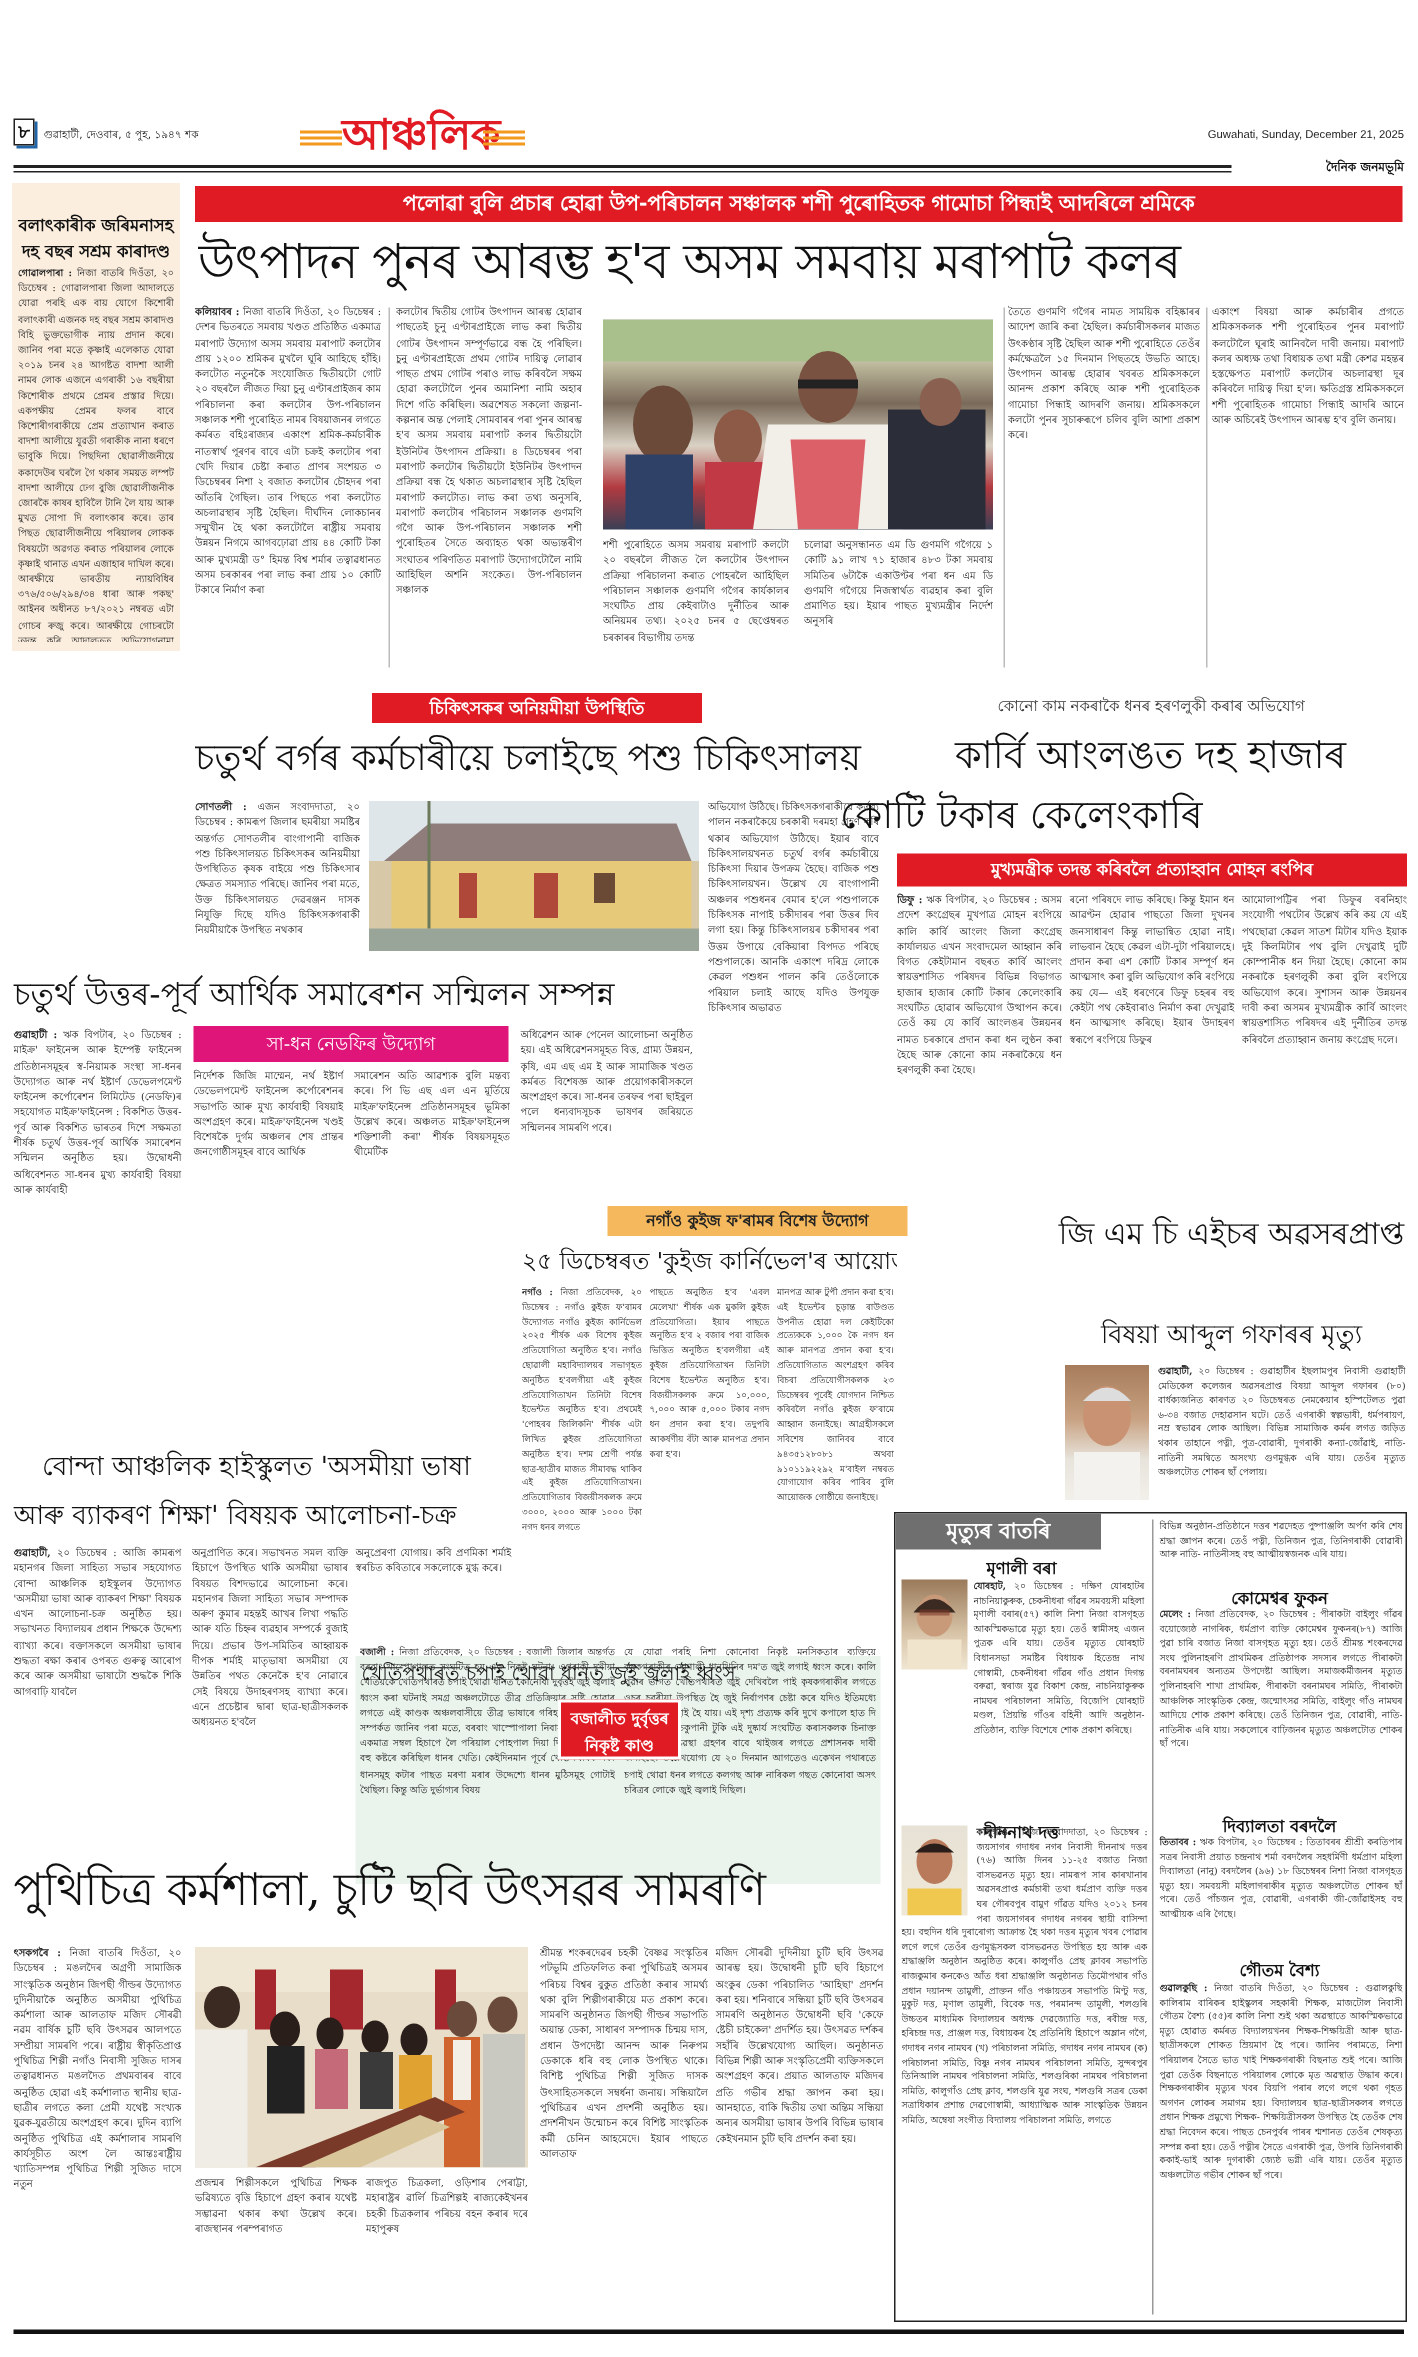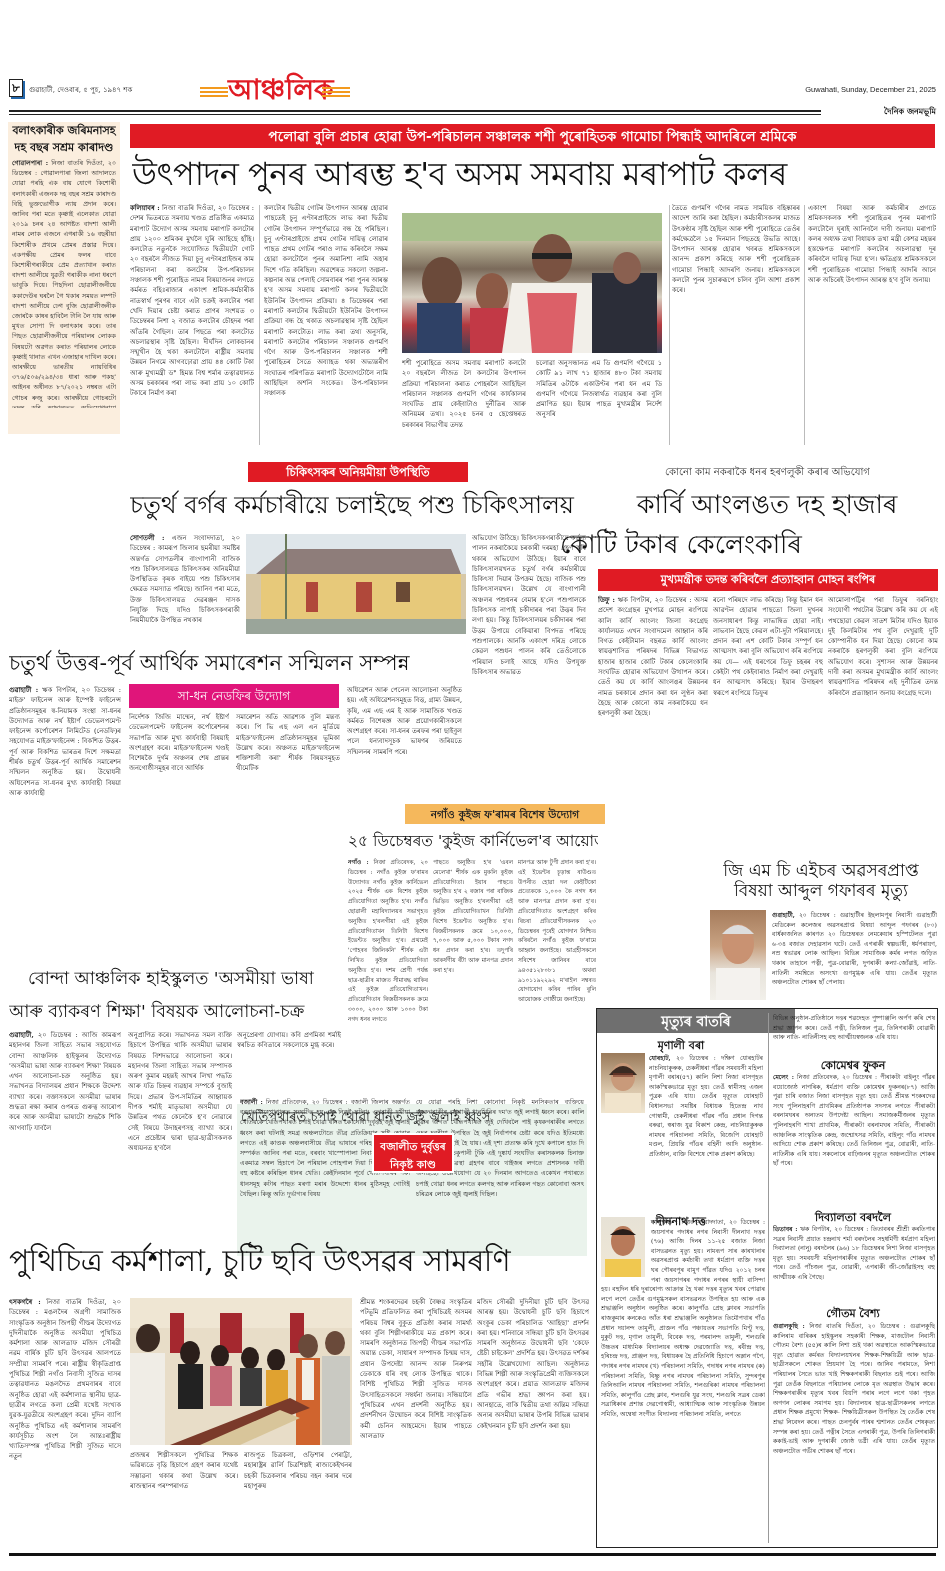--- a/index.html
+++ b/index.html
@@ -24,21 +24,21 @@
     </div>
   <div class="abs" style="left:228px;top:74px;width:94px;text-align:center;font-size:28px;line-height:32px;font-weight:bold;color:#e01b24;font-family:'DejaVu Serif',serif;white-space:nowrap;">আঞ্চলিক</div>
   <div class="abs" style="left:322px;top:87px;width:28px;height:10px;border-top:2px solid #f39a1e;border-bottom:2px solid #f39a1e;">
       <div style="margin-top:2px;border-top:2px solid #f39a1e;"></div>
     </div>
   <div class="abs" style="right:9px;top:85px;font-size:7.5px;color:#222;white-space:nowrap;font-family:'Liberation Sans',sans-serif;">Guwahati, Sunday, December 21, 2025</div>
   <div class="abs" style="left:9px;top:110px;width:812px;border-top:2px solid #222;border-bottom:1px solid #222;height:5px;"></div>
   <div class="abs" style="right:9px;top:105px;font-size:8px;font-weight:bold;white-space:nowrap;">দৈনিক জনমভূমি</div>
 </div>
 
-<div class="abs" style="left:8px;top:122px;width:112px;height:312px;background:#fbeede;padding:0 4px;">
+<div class="abs" style="left:8px;top:122px;width:112px;height:312px;background:#fbeede;padding:20px 4px;">
   <div style="font-size:11px;line-height:17px;font-weight:bold;text-align:center;color:#111;margin-bottom:2px;">বলাৎকাৰীক জৰিমনাসহ দহ বছৰ সশ্ৰম কাৰাদণ্ড</div>
   <div class="body-text" style="font-size:6.3px;line-height:10.2px;height:250px;">
     <span class="dateline">গোৱালপাৰা :</span>
     <span>নিজা বাতৰি দিওঁতা, ২০ ডিচেম্বৰ : গোৱালপাৰা জিলা আদালতে যোৱা পৰহি এক বায় যোগে কিশোৰী বলাৎকাৰী এজনক দহ বছৰ সশ্ৰম কাৰাদণ্ড বিহি ভুক্তভোগীক ন্যায় প্ৰদান কৰে। জানিব পৰা মতে কৃষ্ণাই এলেকাত যোৱা ২০১৯ চনৰ ২৪ আগষ্টত বাদশা আলী নামৰ লোক এজনে এগৰাকী ১৬ বছৰীয়া কিশোৰীক প্ৰথমে প্ৰেমৰ প্ৰস্তাৱ দিয়ে। একপক্ষীয় প্ৰেমৰ ফলৰ বাবে কিশোৰীগৰাকীয়ে প্ৰেম প্ৰত্যাখান কৰাত বাদশা আলীয়ে যুৱতী গৰাকীক নানা ধৰণে ভাবুকি দিয়ে। পিছদিনা ছোৱালীজনীয়ে ককাদেউৰ ঘৰলৈ গৈ থকাৰ সময়ত লম্পট বাদশা আলীয়ে ঢেগ বুজি ছোৱালীজনীক জোৰকৈ কাষৰ হাবিলৈ টানি লৈ যায় আৰু মুখত সোপা দি বলাৎকাৰ কৰে। তাৰ পিছত ছোৱালীজনীয়ে পৰিয়ালৰ লোকক বিষয়টো অৱগত কৰাত পৰিয়ালৰ লোকে কৃষ্ণাই থানাত এখন এজাহাৰ দাখিল কৰে। আৰক্ষীয়ে ভাৰতীয় ন্যায়বিধিৰ ৩৭৬/৫০৬/২৯৪/৩৪ ধাৰা আৰু পকছ' আইনৰ অধীনত ৮৭/২০২১ নম্বৰত এটা গোচৰ ৰুজু কৰে। আৰক্ষীয়ে গোচৰটো তদন্ত কৰি আদালতত অভিযোগনামা দিয়ে। সেইমতে গোৱালপাৰা আদালতৰ বিশেষ ন্যায়াধীশ এন তালুকদাৰৰ আদালতে কালি গোচৰৰ ৰায় দান কৰি বলাৎকাৰী বাদশা আলীক দহ বছৰৰ সশ্ৰম কাৰাদণ্ড আৰু ২০ হাজাৰ টকা জৰিমনা বিহে। জৰিমনা অনাদায়ে অপৰাধীয়ে অতিৰিক্ত ছমাহৰ কাৰাবাস খাটিব লাগিব। ভুক্তভোগীৰ হৈ আদালতত যুক্তি প্ৰদৰ্শন কৰে পকছ' আইনৰ বিশেষ অধিবক্তা ড° সঞ্জয় শৰ্মাই।</span>
   </div>
 </div>
 
 <div class="abs redbar" style="left:130px;top:124px;width:805px;height:24px;font-size:13.5px;line-height:24px;">পলোৱা বুলি প্ৰচাৰ হোৱা উপ-পৰিচালন সঞ্চালক শশী পুৰোহিতক গামোচা পিন্ধাই আদৰিলে শ্ৰমিকে</div>
 <div class="abs hl" style="left:132px;top:150px;width:805px;font-size:32px;line-height:48px;letter-spacing:-0.5px;">উৎপাদন পুনৰ আৰম্ভ হ'ব অসম সমবায় মৰাপাট কলৰ</div>
 
@@ -115,21 +115,21 @@
 
 <div class="abs" style="left:405px;top:804px;width:200px;height:20px;background:#f5b85c;color:#222;font-size:10.5px;line-height:20px;text-align:center;white-space:nowrap;font-weight:bold;">নগাঁও কুইজ ফ'ৰামৰ বিশেষ উদ্যোগ</div>
 <div class="abs hl" style="left:348px;top:825px;width:250px;font-size:15.5px;line-height:32px;font-family:'DejaVu Serif',serif;font-weight:normal;">২৫ ডিচেম্বৰত 'কুইজ কাৰ্নিভেল'ৰ আয়োজন</div>
 <div class="abs body-text" style="left:348px;top:858px;width:80px;height:240px;font-size:5.8px;line-height:9.8px;">
   <span class="dateline">নগাঁও :</span>
   <span>নিজা প্ৰতিবেদক, ২০ ডিচেম্বৰ : নগাঁও কুইজ ফ'ৰামৰ উদ্যোগত নগাঁও কুইজ কাৰ্নিভেল ২০২৫ শীৰ্ষক এক বিশেষ কুইজ প্ৰতিযোগিতা অনুষ্ঠিত হ'ব। নগাঁও ছোৱালী মহাবিদ্যালয়ৰ সভাগৃহত অনুষ্ঠিত হ'বলগীয়া এই কুইজ প্ৰতিযোগিতাখন তিনিটা বিশেষ ইভেন্টত অনুষ্ঠিত হ'ব। প্ৰথমেই 'পোহৰৰ জিলিকনি' শীৰ্ষক এটা লিখিত কুইজ প্ৰতিযোগিতা অনুষ্ঠিত হ'ব। দশম শ্ৰেণী পৰ্যন্ত ছাত্ৰ-ছাত্ৰীৰ মাজত সীমাবদ্ধ থাকিব এই কুইজ প্ৰতিযোগিতাখন। প্ৰতিযোগিতাৰ বিজয়ীসকলক ক্ৰমে ৩০০০, ২০০০ আৰু ১০০০ টকা নগদ ধনৰ লগতে</span>
 </div>
 <div class="abs body-text" style="left:433px;top:858px;width:80px;height:240px;font-size:5.8px;line-height:9.8px;">পাছতে অনুষ্ঠিত হ'ব 'এবল মেলেখা' শীৰ্ষক এক মুকলি কুইজ প্ৰতিযোগিতা। ইয়াৰ পাছতে অনুষ্ঠিত হ'ব ২ বজাৰ পৰা বাজিক ভিত্তিত অনুষ্ঠিত হ'বলগীয়া এই কুইজ প্ৰতিযোগিতাখন তিনিটা বিশেষ ইভেন্টত অনুষ্ঠিত হ'ব। বিজয়ীসকলক ক্ৰমে ১০,০০০, ৭,০০০ আৰু ৫,০০০ টকাৰ নগদ ধন প্ৰদান কৰা হ'ব। তদুপৰি আকৰ্ষণীয় বঁটা আৰু মানপত্ৰ প্ৰদান কৰা হ'ব।</div>
 <div class="abs body-text" style="left:518px;top:858px;width:78px;height:150px;font-size:5.8px;line-height:9.8px;">মানপত্ৰ আৰু টুপী প্ৰদান কৰা হ'ব। এই ইভেন্টৰ চূড়ান্ত ৰাউণ্ডত উপনীত হোৱা দল কেইটিকো প্ৰত্যেককে ১,০০০ কৈ নগদ ধন আৰু মানপত্ৰ প্ৰদান কৰা হ'ব। প্ৰতিযোগিতাত অংশগ্ৰহণ কৰিব বিচৰা প্ৰতিযোগীসকলক ২৩ ডিচেম্বৰৰ পূৰ্বেই যোগদান নিশ্চিত কৰিবলৈ নগাঁও কুইজ ফ'ৰামে আহ্বান জনাইছে। আগ্ৰহীসকলে সবিশেষ জানিবৰ বাবে ৯৪৩৫১২৮০৮১ অথবা ৯১০১১৯২২৯২ ম'বাইল নম্বৰত যোগাযোগ কৰিব পাৰিব বুলি আয়োজক গোষ্ঠীয়ে জনাইছে।</div>
 
-<div class="abs hl" style="left:705px;top:856px;width:232px;text-align:center;font-size:17px;line-height:28px;font-family:'DejaVu Serif',serif;font-weight:normal;">জি এম চি এইচৰ অৱসৰপ্ৰাপ্ত</div>
+<div class="abs hl" style="left:705px;top:808px;width:232px;text-align:center;font-size:20px;line-height:28px;font-family:'DejaVu Serif',serif;font-weight:normal;">জি এম চি এইচৰ অৱসৰপ্ৰাপ্ত</div>
 <div class="abs hl" style="left:705px;top:876px;width:232px;text-align:center;font-size:17px;line-height:28px;font-family:'DejaVu Serif',serif;font-weight:normal;">বিষয়া আব্দুল গফাৰৰ মৃত্যু</div>
 <div class="abs photo" style="left:710px;top:910px;width:56px;height:90px;background:linear-gradient(180deg,#a67c5c 0%,#c8a282 40%,#e8e4dc 70%,#f2f0ea 100%);">
   <svg width="56" height="90">
     <ellipse cx="28" cy="34" rx="16" ry="20" fill="#c99272"></ellipse>
     <path d="M12 24 Q28 6 44 24" fill="#ddd"></path>
     <rect x="6" y="58" width="44" height="32" fill="#f4f2ee"></rect>
   </svg>
 </div>
 <div class="abs body-text" style="left:772px;top:910px;width:165px;height:92px;font-size:6.1px;line-height:9.6px;">
   <span class="dateline">গুৱাহাটী,</span>
@@ -186,21 +186,21 @@
     <polygon points="40,147 160,100 180,110 80,147" fill="#7a3a2a"></polygon>
     <polygon points="70,147 150,112 170,120 110,147" fill="#d8c59a"></polygon>
   </svg>
 </div>
 <div class="abs body-text" style="left:130px;top:1450px;width:108px;height:100px;">প্ৰজন্মৰ শিল্পীসকলে পুথিচিত্ৰ শিক্ষক ভৱিষ্যতে বৃত্তি হিচাপে গ্ৰহণ কৰাৰ যথেষ্ট সম্ভাৱনা থকাৰ কথা উল্লেখ কৰে। ৰাজস্থানৰ পৰম্পৰাগত</div>
 <div class="abs body-text" style="left:244px;top:1450px;width:108px;height:100px;">ৰাজপুত চিত্ৰকলা, ওড়িশাৰ পেৰাট্টা, মহাৰাষ্ট্ৰৰ ৱাৰ্লি চিত্ৰশিল্পই ৰাজ্যকেইখনৰ চহকী চিত্ৰকলাৰ পৰিচয় বহন কৰাৰ দৰে মহাপুৰুষ</div>
 <div class="abs body-text" style="left:360px;top:1297px;width:112px;height:250px;">শ্ৰীমন্ত শংকৰদেৱৰ চহকী বৈষ্ণৱ সংস্কৃতিৰ পটভূমি প্ৰতিফলিত কৰা পুথিচিত্ৰই অসমৰ পৰিচয় বিশ্বৰ বুকুত প্ৰতিষ্ঠা কৰাৰ সামৰ্থ্য থকা বুলি শিল্পীগৰাকীয়ে মত প্ৰকাশ কৰে। সামৰণি অনুষ্ঠানত জিপছী গীল্ডৰ সভাপতি অয়ান্ত ডেকা, সাধাৰণ সম্পাদক চিন্ময় দাস, প্ৰধান উপদেষ্টা আনন্দ আৰু নিৰুপম ডেকাকে ধৰি বহু লোক উপস্থিত থাকে। বিশিষ্ট পুথিচিত্ৰ শিল্পী সুজিত দাসক উৎসাহিতসকলে সম্বৰ্ধনা জনায়। সন্ধিয়ালৈ পুথিচিত্ৰৰ এখন প্ৰদৰ্শনী অনুষ্ঠিত হয়। প্ৰদৰ্শনীখন উন্মোচন কৰে বিশিষ্ট সাংস্কৃতিক কৰ্মী চেনিন আহমেদে। ইয়াৰ পাছতে আলতাফ</div>
 <div class="abs body-text" style="left:477px;top:1297px;width:112px;height:250px;">মজিদ সৌৰৱী দুদিনীয়া চুটি ছবি উৎসৱ আৰম্ভ হয়। উদ্বোধনী চুটি ছবি হিচাপে অংকুৰ ডেকা পৰিচালিত 'আহিছা' প্ৰদৰ্শন কৰা হয়। শনিবাৰে সন্ধিয়া চুটি ছবি উৎসৱৰ সামৰণি অনুষ্ঠানত উদ্বোধনী ছবি 'কেফে ষ্টেচী চাইকেল' প্ৰদৰ্শিত হয়। উৎসৱত দৰ্শকৰ সহাঁৰি উল্লেখযোগ্য আছিল। অনুষ্ঠানত বিভিন্ন শিল্পী আৰু সংস্কৃতিপ্ৰেমী ব্যক্তিসকলে অংশগ্ৰহণ কৰে। প্ৰয়াত আলতাফ মজিদৰ প্ৰতি গভীৰ শ্ৰদ্ধা জ্ঞাপন কৰা হয়। আনহাতে, বাকি দ্বিতীয় তথা অন্তিম সন্ধিয়া অন্যৰ অসমীয়া ভাষাৰ উপৰি বিভিন্ন ভাষাৰ কেইখনমান চুটি ছবি প্ৰদৰ্শন কৰা হয়।</div>
 
 <div class="abs" style="left:596px;top:1008px;width:342px;height:540px;border:1.5px solid #222;">
-  <div class="abs" style="left:0;top:0;width:198px;height:24px;background:#6f6f6f;color:#fff;text-align:center;font-size:14px;line-height:24px;font-weight:bold;">
+  <div class="abs" style="left:0;top:0;width:137px;height:24px;background:#6f6f6f;color:#fff;text-align:center;font-size:14px;line-height:24px;font-weight:bold;">
     <span>মৃত্যুৰ বাতৰি</span>
   </div>
 
   <div class="abs" style="left:0;top:28px;width:168px;text-align:center;font-size:11px;font-weight:bold;">মৃণালী বৰা</div>
   <div class="abs photo" style="left:4px;top:44px;width:44px;height:60px;background:linear-gradient(180deg,#9a7a5a,#d8c4a8 60%,#efe6d2);">
     <svg width="44" height="60">
       <ellipse cx="22" cy="24" rx="12" ry="14" fill="#c99a7a"></ellipse>
       <path d="M8 22 Q22 4 36 22" fill="#3a2a22"></path>
       <rect x="12" y="20" width="20" height="4" fill="#7a3a2a" opacity="0.6"></rect>
       <rect x="4" y="40" width="36" height="20" fill="#f1e4cc"></rect>

